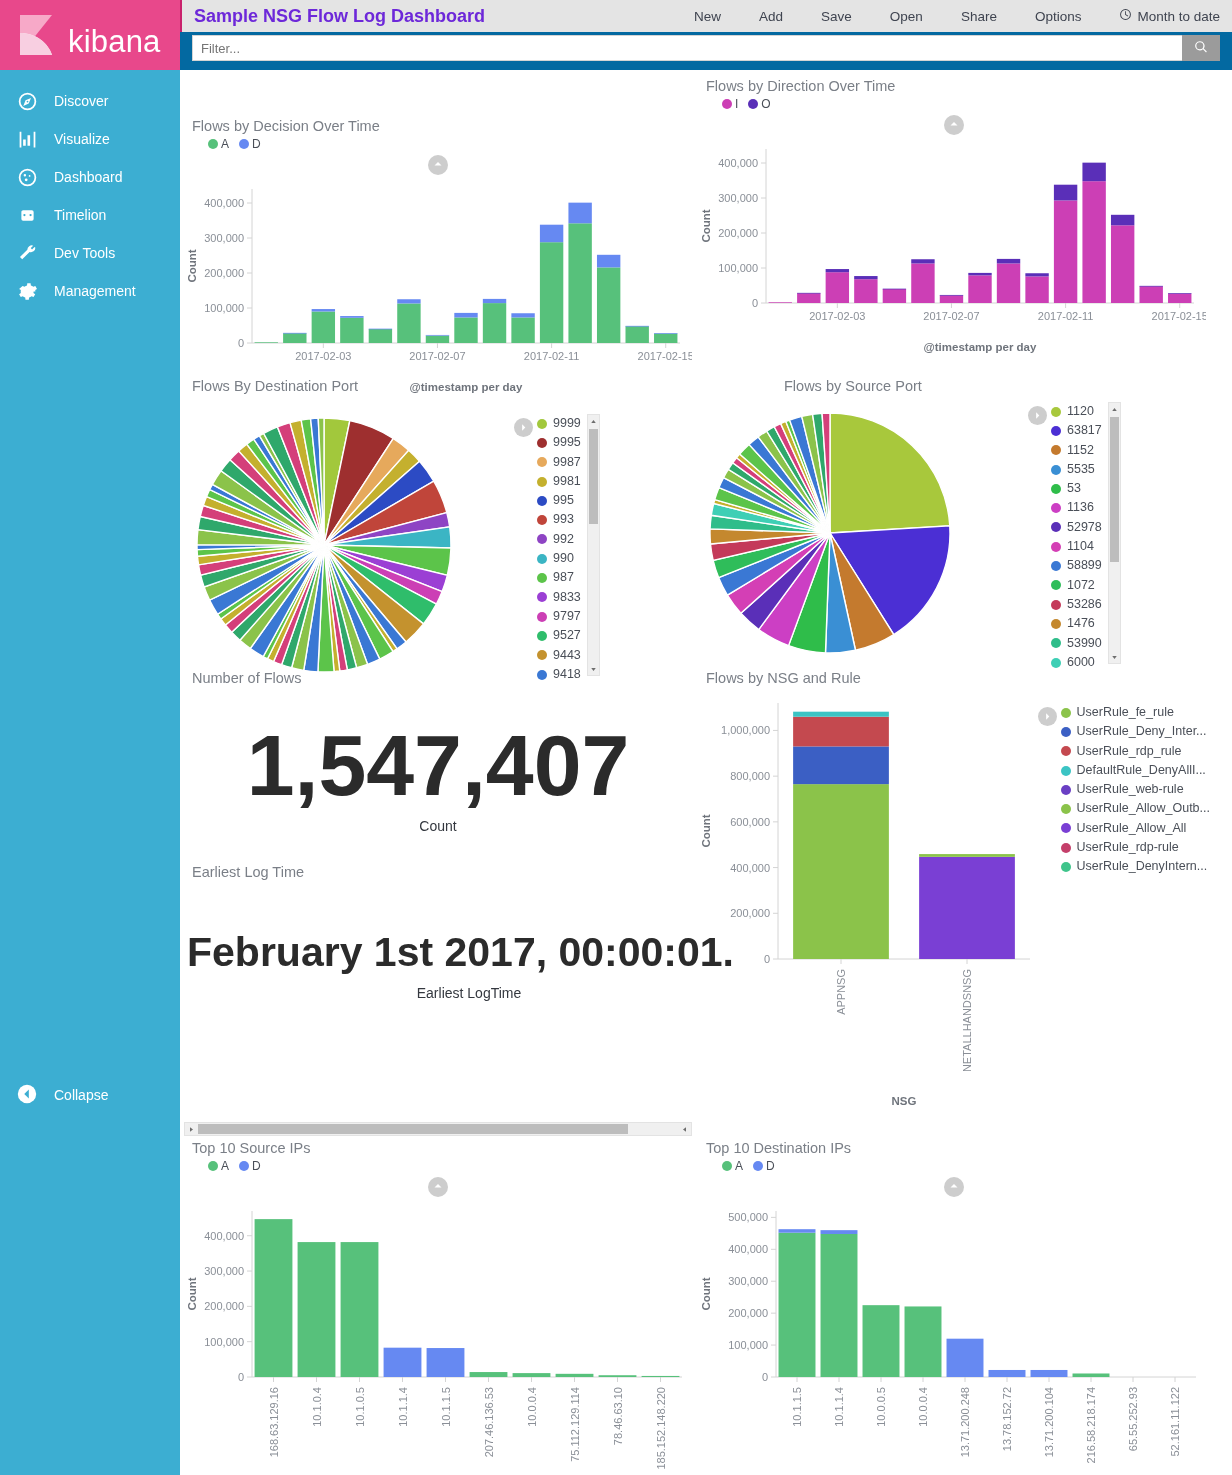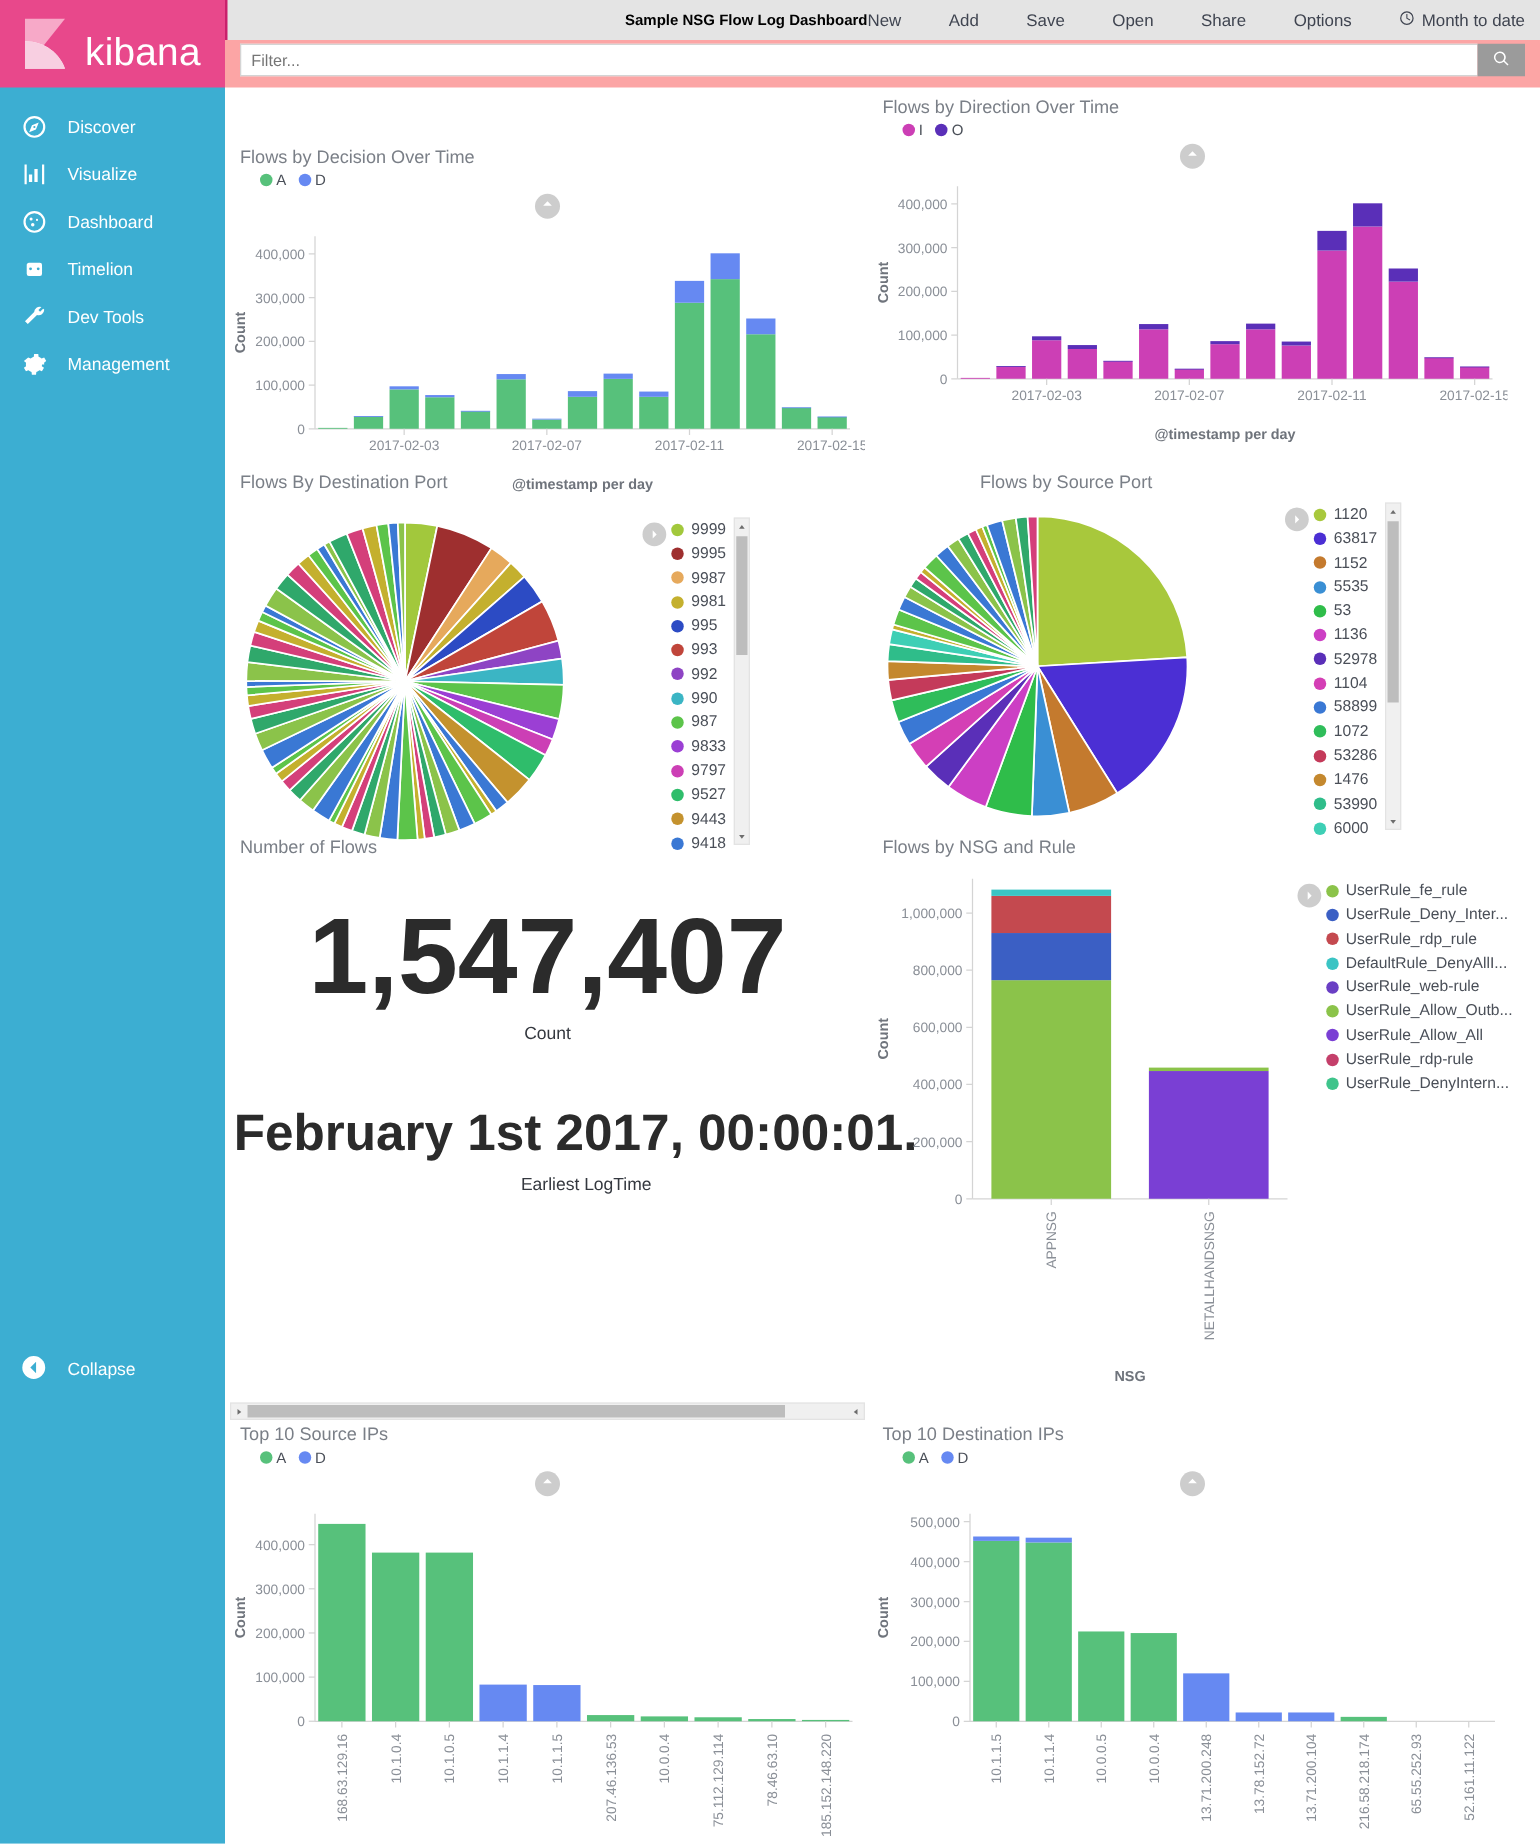--- a/index.html
+++ b/index.html
@@ -19,26 +19,26 @@
   .nav { padding-top:12px; flex:1; }
   .nav-item { display:flex; align-items:center; gap:16px; height:38px; padding-left:16px; color:#fff; font-size:14px; cursor:pointer; }
   .nav-ico { width:22px; height:22px; display:flex; align-items:center; justify-content:center; }
   .nav-ico svg { width:21px; height:21px; fill:#fff; }
   .collapse { display:flex; align-items:center; gap:16px; height:44px; padding-left:16px; color:#fff; font-size:14px; cursor:pointer; margin-bottom:358px; }
   .collapse svg { width:22px; height:22px; fill:#fff; }
 
   
   .main { flex:1; display:flex; flex-direction:column; background:#fff; }
   .topbar { height:32px; background:#e4e4e4; display:flex; align-items:center; padding:0 12px; border-left:2px solid #c9216c; }
-  .dash-title { font-size:12px; font-weight:bold; color:#000000; flex:1;text-align:right; }
+  .dash-title { font-size:18px; font-weight:bold; color:#6d28d9; flex:1; }
   .menu { display:flex; align-items:center; gap:38px; font-size:13.5px; color:#3f4450; }
   .menu span { cursor:pointer; }
   .menu .time { display:flex; align-items:center; gap:5px; }
   .menu .time svg { width:13px; height:13px; fill:#3f4450; }
-  .filterbar { height:38px; background:#fca5a5; display:flex; align-items:center; padding:0 12px 6px 12px; }
+  .filterbar { height:38px; background:#0369a1; display:flex; align-items:center; padding:0 12px 6px 12px; }
   .filter-input { flex:1; height:26px; border:1px solid #d4d4d4; border-right:none; background:#fff;
      font-size:13px; color:#999; padding:0 8px; outline:none; font-family:"Liberation Sans", sans-serif; }
   .filter-btn { width:38px; height:26px; background:#9b9b9b; border:none; display:flex; align-items:center; justify-content:center; cursor:pointer; }
   .filter-btn svg { width:14px; height:14px; fill:#fff; }
 
   .board { flex:1; position:relative; overflow:hidden; }
 
   .panel { position:absolute; }
   .p-title { font-size:14.5px; color:#7a7f87; margin:0 0 3px 8px; }
 
@@ -607,20 +607,21 @@
             </div>
           </div>
         </div>
       </div>
 
       <div class="panel" style="left:4px; top:600px; width:508px; height:400px;">
         <div class="p-title">Number of Flows</div>
         <div class="metric-val" style="font-size:86px; margin-top:36px;">1,547,407</div>
         <div class="metric-lbl">Count</div>
 
+        <div class="p-title" style="margin-top:30px;">Earliest Log Time</div>
         <div class="metric-val" style="font-size:41px; margin-top:52px; white-space:nowrap; text-align:left; padding-left:3px;">February 1st 2017, 00:00:01.</div>
         <div class="metric-lbl" style="margin-top:12px; padding-left:62px;">Earliest LogTime</div>
       </div>
 
       <div class="hscroll" style="position:absolute; left:4px; top:1052px; width:508px;">
         <div class="ar" style="left:0">
             <svg viewBox="0 0 24 24">
               <path d="M16 12l-8 6V6z"></path>
             </svg>
           </div>

